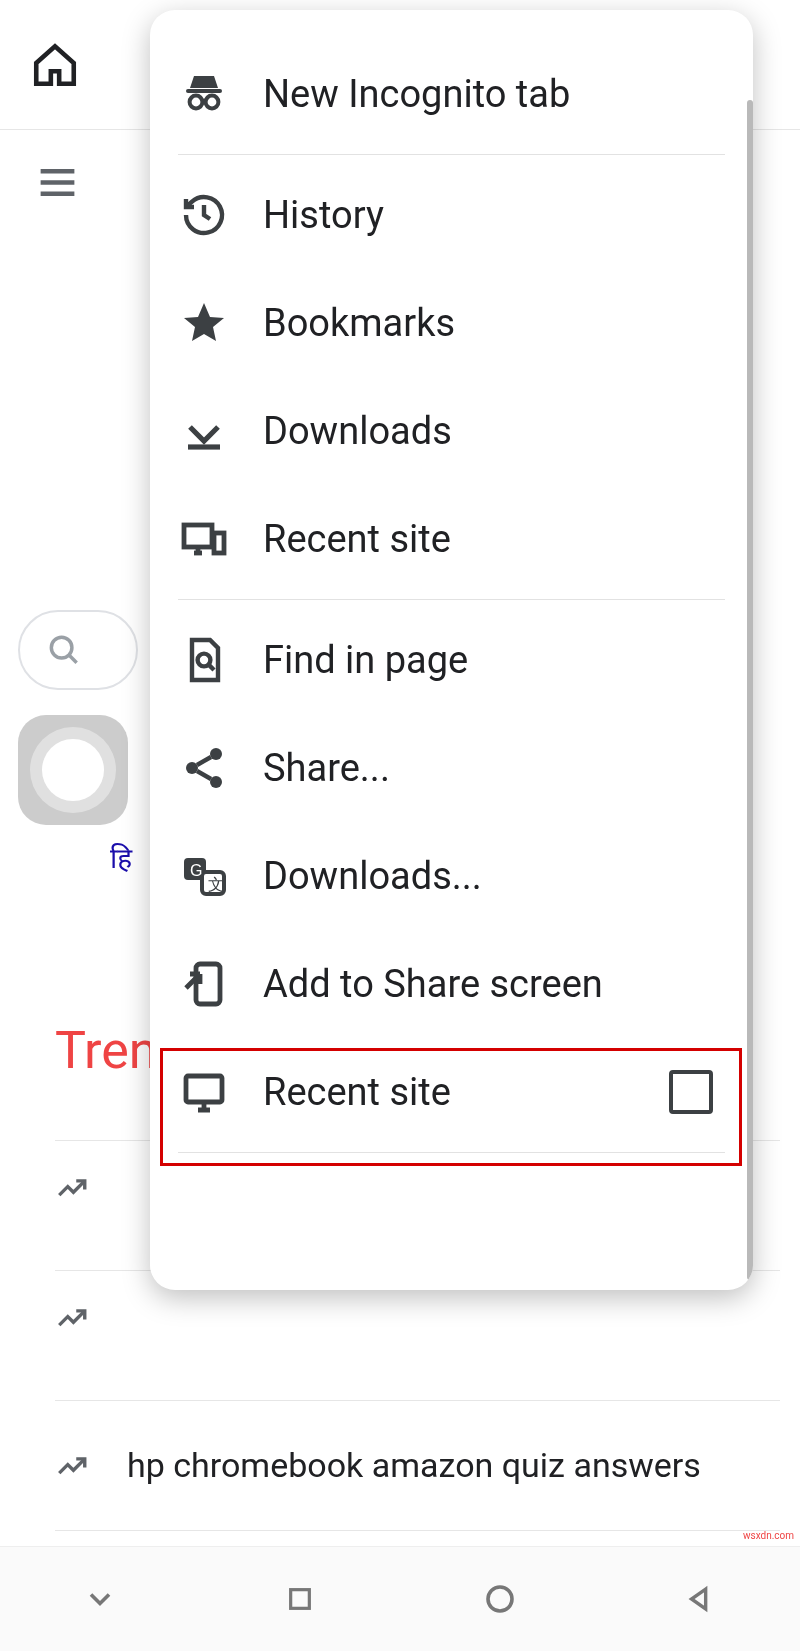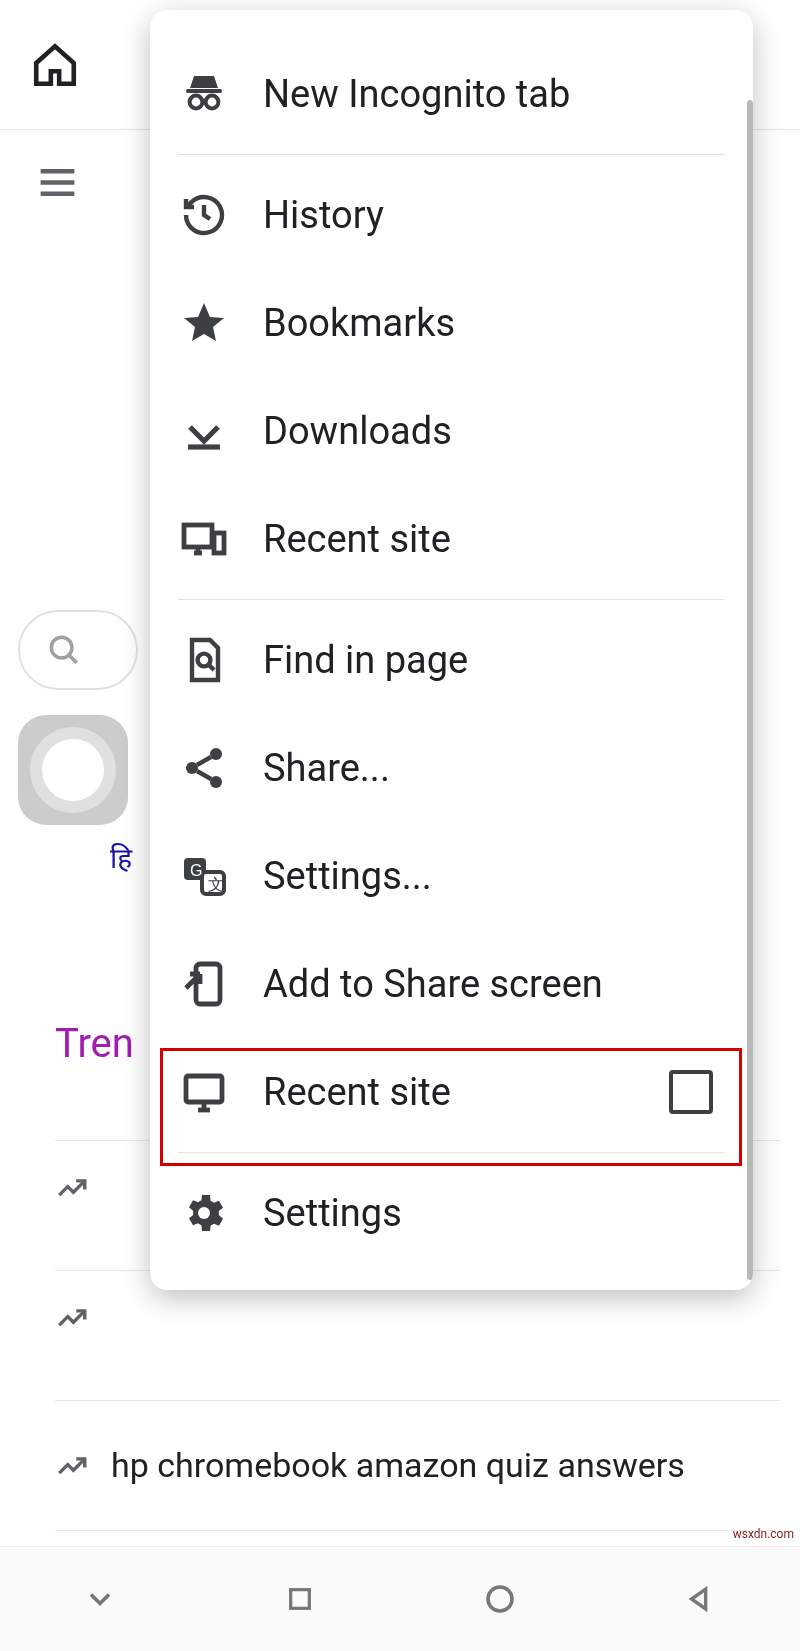--- a/index.html
+++ b/index.html
@@ -53,43 +53,43 @@
     display: flex; align-items:center; justify-content:center;
   }
   .assist-inner {
     width: 62px; height: 62px; border-radius: 50%;
     background: #fff;
     box-shadow: 0 0 0 12px rgba(255,255,255,0.4);
   }
   .lang { position:absolute; top:708px; left:110px; color:#1a0dab; font-size:28px; }
   .trend-title {
     position:absolute; top:890px; left:55px;
-    font-size:40px; color:#a21caf;
+    font-size:52px; color:#ef4444;
   }
   .trend-row {
     position:absolute; left:55px; right:20px;
-    display:flex; align-items:center; gap:22px;
+    display:flex; align-items:center; gap:38px;
     padding: 30px 0;
     border-top: 1px solid #e6e6e6;
   }
   .trend-row svg { flex-shrink:0; }
   .trend-text { font-size:34px; color:#202124; line-height:1.25; }
   .trend1 { top: 1010px; }
   .trend2 { top: 1140px; }
   .trend3 { top: 1270px; height:130px; }
   .trend-border-bottom { position:absolute; left:55px; right:20px; top:1400px; border-top:1px solid #e6e6e6; }
 
   .menu {
     position: absolute;
     top: 10px;
     left: 150px;
     width: 603px;
     height: 1280px;
     background: #fff;
-    border-radius: 17px;
+    border-radius: 25px;
     box-shadow: 0 8px 28px rgba(0,0,0,0.25);
     padding: 30px 0;
     overflow: hidden;
   }
   .menu-scrollbar {
     position:absolute;
     right:0; top:90px; bottom:10px; width:6px;
     background: #b9b9b9;
     border-radius:3px;
   }
@@ -120,21 +120,21 @@
   .navbar {
     position:absolute; bottom:0; left:0; right:0;
     height:105px;
     border-top:1px solid #eee;
     display:flex; align-items:center; justify-content:space-around;
     background:#fafafa;
   }
   .nav-btn { width:46px; height:46px; display:flex; align-items:center; justify-content:center; }
   .watermark {
     position:absolute; right:6px; bottom:110px;
-    font-size:12px; color:#7f1d1d;
+    font-size:10px; color:#ef4444;
   }
   svg { display:block; }
 </style>
 </head>
 <body>
 
 <div class="topbar">
   <span class="home-icon-wrap">
     <svg viewBox="0 0 24 24" width="50" height="50" fill="none" stroke="#202124" stroke-width="2.2">
       <path d="M3 11 L12 3 L21 11 V21 H14 V15 H10 V21 H3 Z"></path>
@@ -284,21 +284,21 @@
 
   <div class="menu-item">
     <span class="menu-icon">
       <svg viewBox="0 0 24 24" width="48" height="48" fill="#3c4043">
         <rect x="2" y="3" width="11" height="11" rx="2"></rect>
         <rect x="11" y="10" width="11" height="11" rx="2" fill="#fff" stroke="#3c4043" stroke-width="2"></rect>
         <text x="5" y="12" font-size="8" fill="#fff" font-family="Arial">G</text>
         <text x="14" y="19" font-size="8" fill="#3c4043" font-family="Arial">文</text>
       </svg>
     </span>
-    <span>Settings...</span>
+    <span>Downloads...</span>
   </div>
 
   <div class="menu-item">
     <span class="menu-icon">
       <svg viewBox="0 0 24 24" width="48" height="48" fill="none" stroke="#3c4043" stroke-width="2.4">
         <rect x="8" y="2" width="12" height="20" rx="2"></rect>
         <path d="M3 14 L10 7 M10 7 H5 M10 7 V12"></path>
       </svg>
     </span>
     <span>Add to Share screen</span>
@@ -311,29 +311,20 @@
         <line x1="9" y1="21" x2="15" y2="21"></line>
         <line x1="12" y1="17" x2="12" y2="21"></line>
       </svg>
     </span>
     <span>Recent site</span>
     <span class="checkbox"></span>
   </div>
 
   <div class="menu-divider"></div>
 
-  <div class="menu-item">
-    <span class="menu-icon">
-      <svg viewBox="0 0 24 24" width="48" height="48" fill="#3c4043">
-        <path d="M19.4 13a7.5 7.5 0 0 0 0-2l2.1-1.6-2-3.5-2.5 1a7.4 7.4 0 0 0-1.7-1L15 3h-4l-.3 2.6a7.4 7.4 0 0 0-1.7 1l-2.5-1-2 3.5L6.6 11a7.5 7.5 0 0 0 0 2l-2.1 1.6 2 3.5 2.5-1a7.4 7.4 0 0 0 1.7 1L11 21h4l.3-2.6a7.4 7.4 0 0 0 1.7-1l2.5 1 2-3.5Z"></path>
-        <circle cx="12" cy="12" r="3" fill="#fff"></circle>
-      </svg>
-    </span>
-    <span>Settings</span>
-  </div>
 
   <div class="menu-scrollbar"></div>
 </div>
 
 <div class="highlight"></div>
 
 <div class="navbar">
   <span class="nav-btn">
     <svg viewBox="0 0 24 24" width="36" height="36" fill="none" stroke="#777" stroke-width="2.4">
         <polyline points="6 9 12 15 18 9"></polyline>

